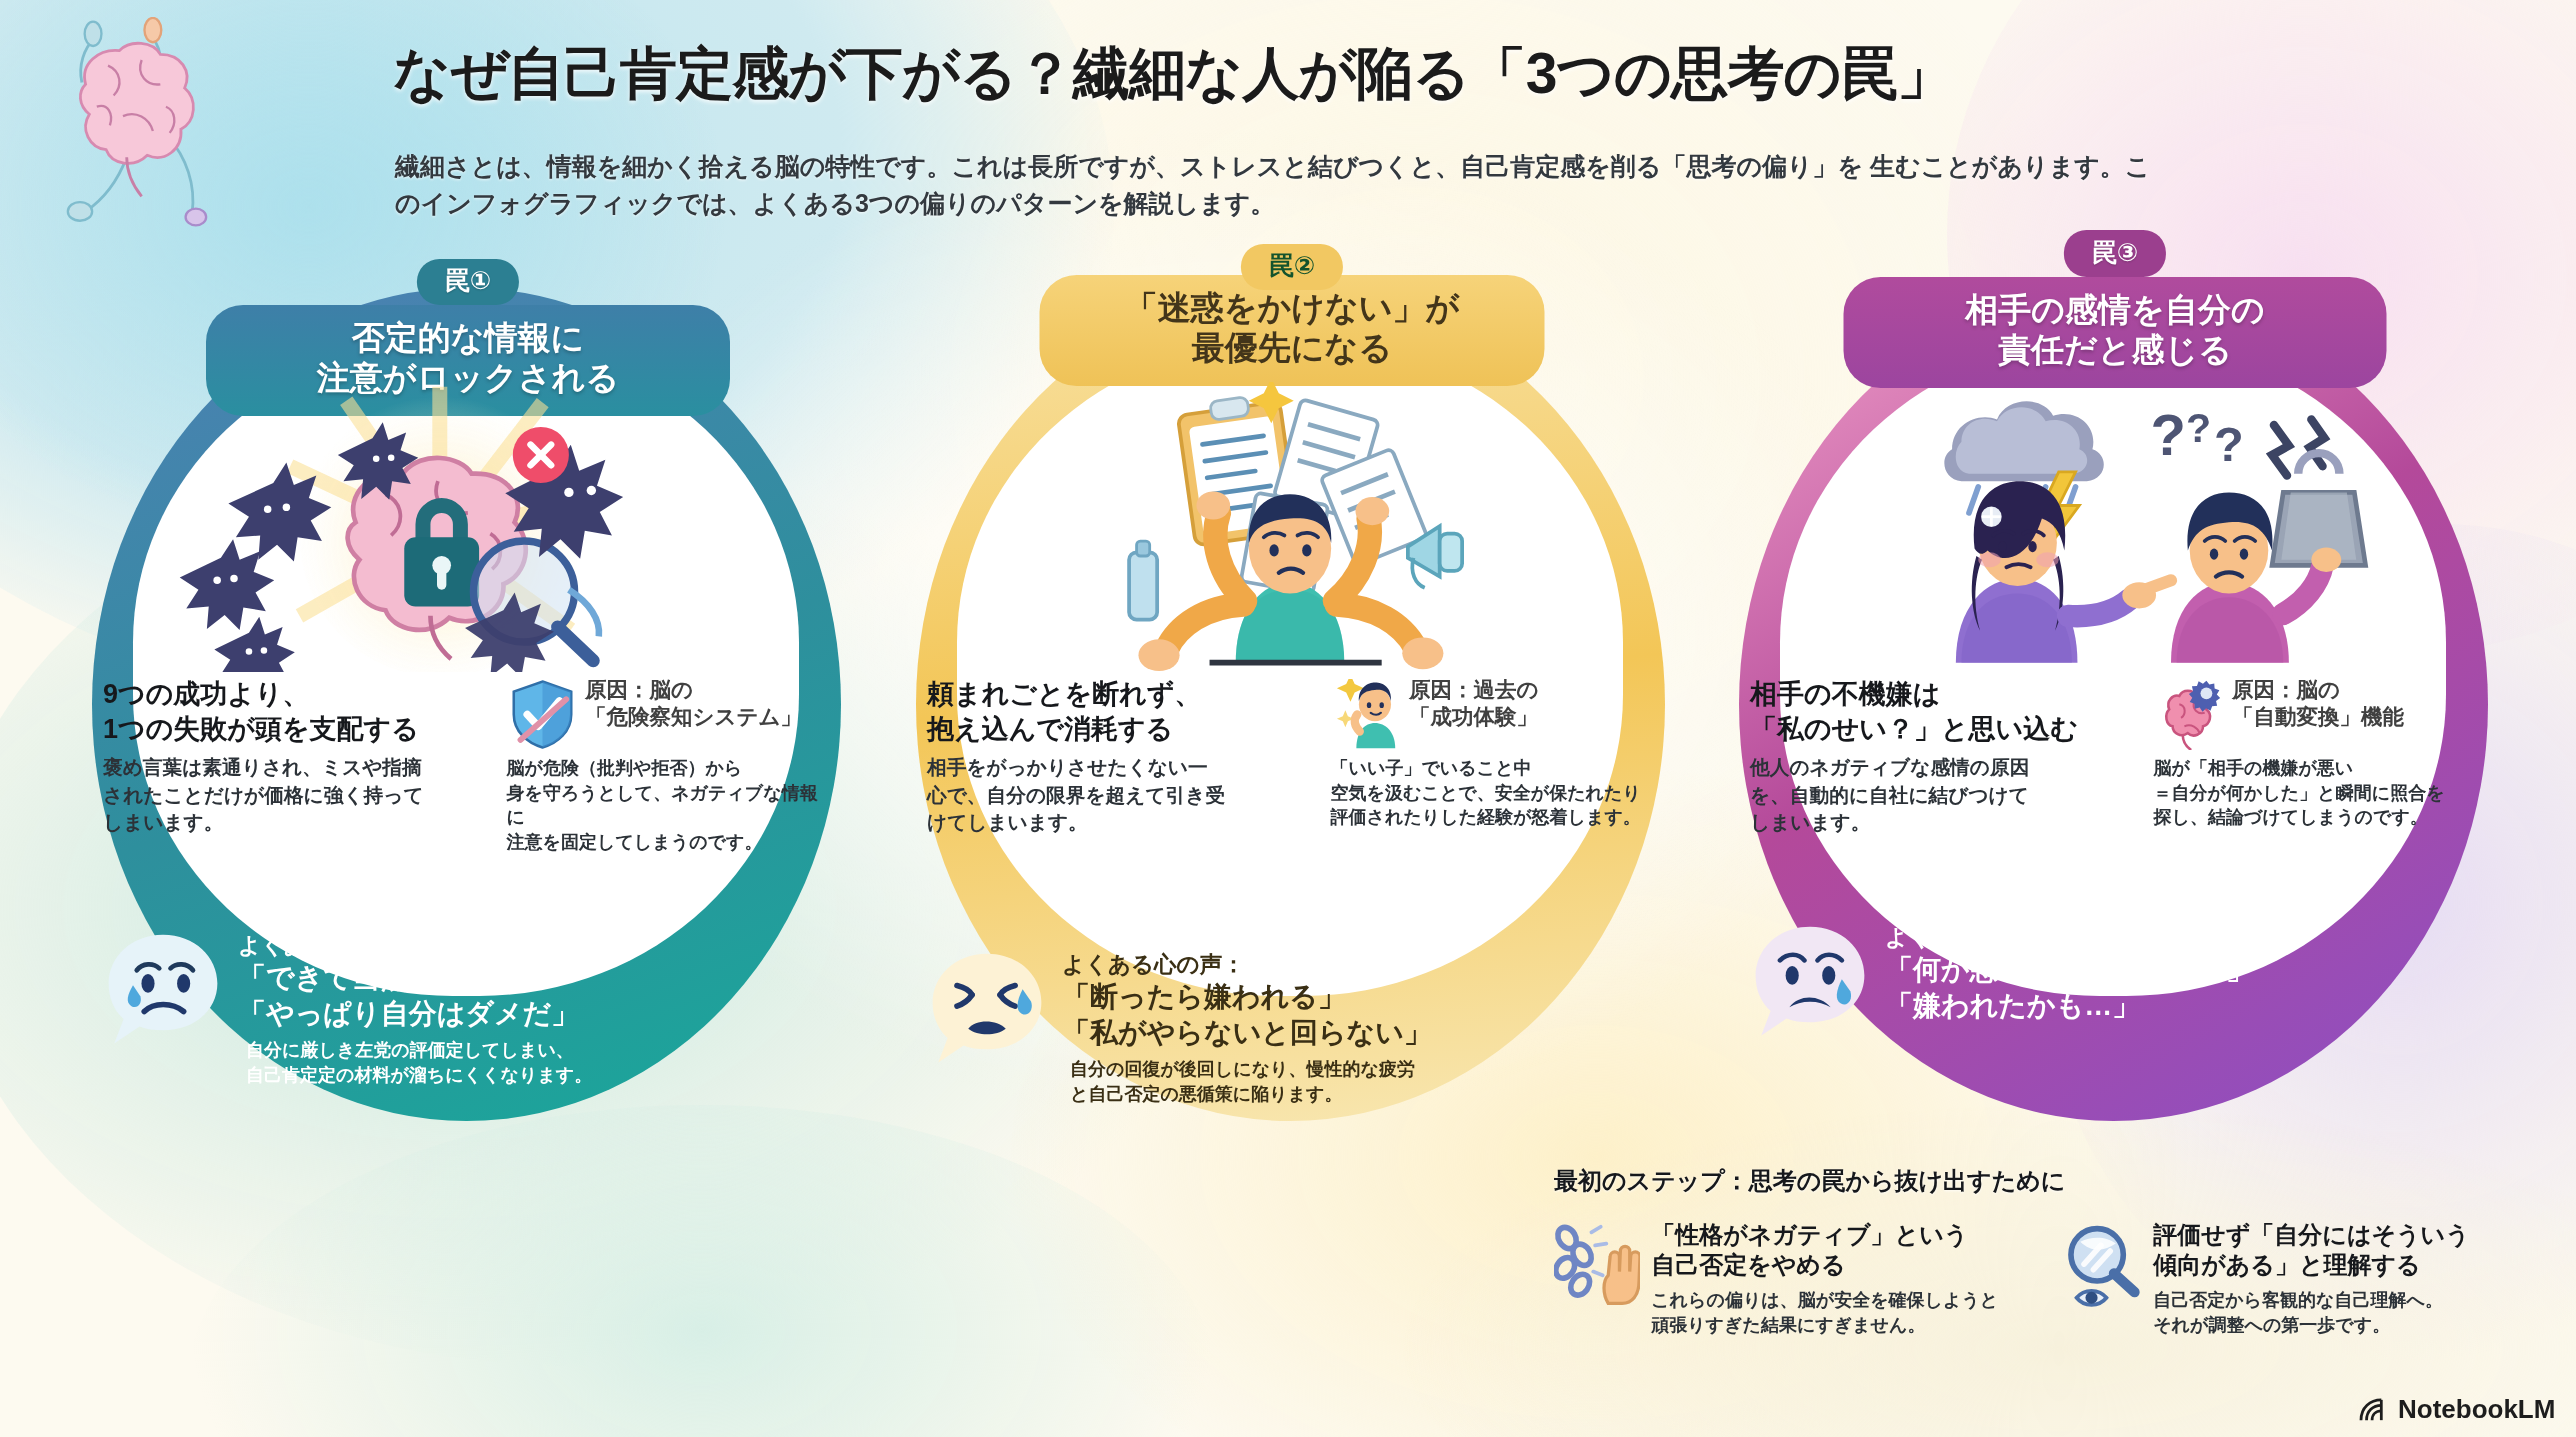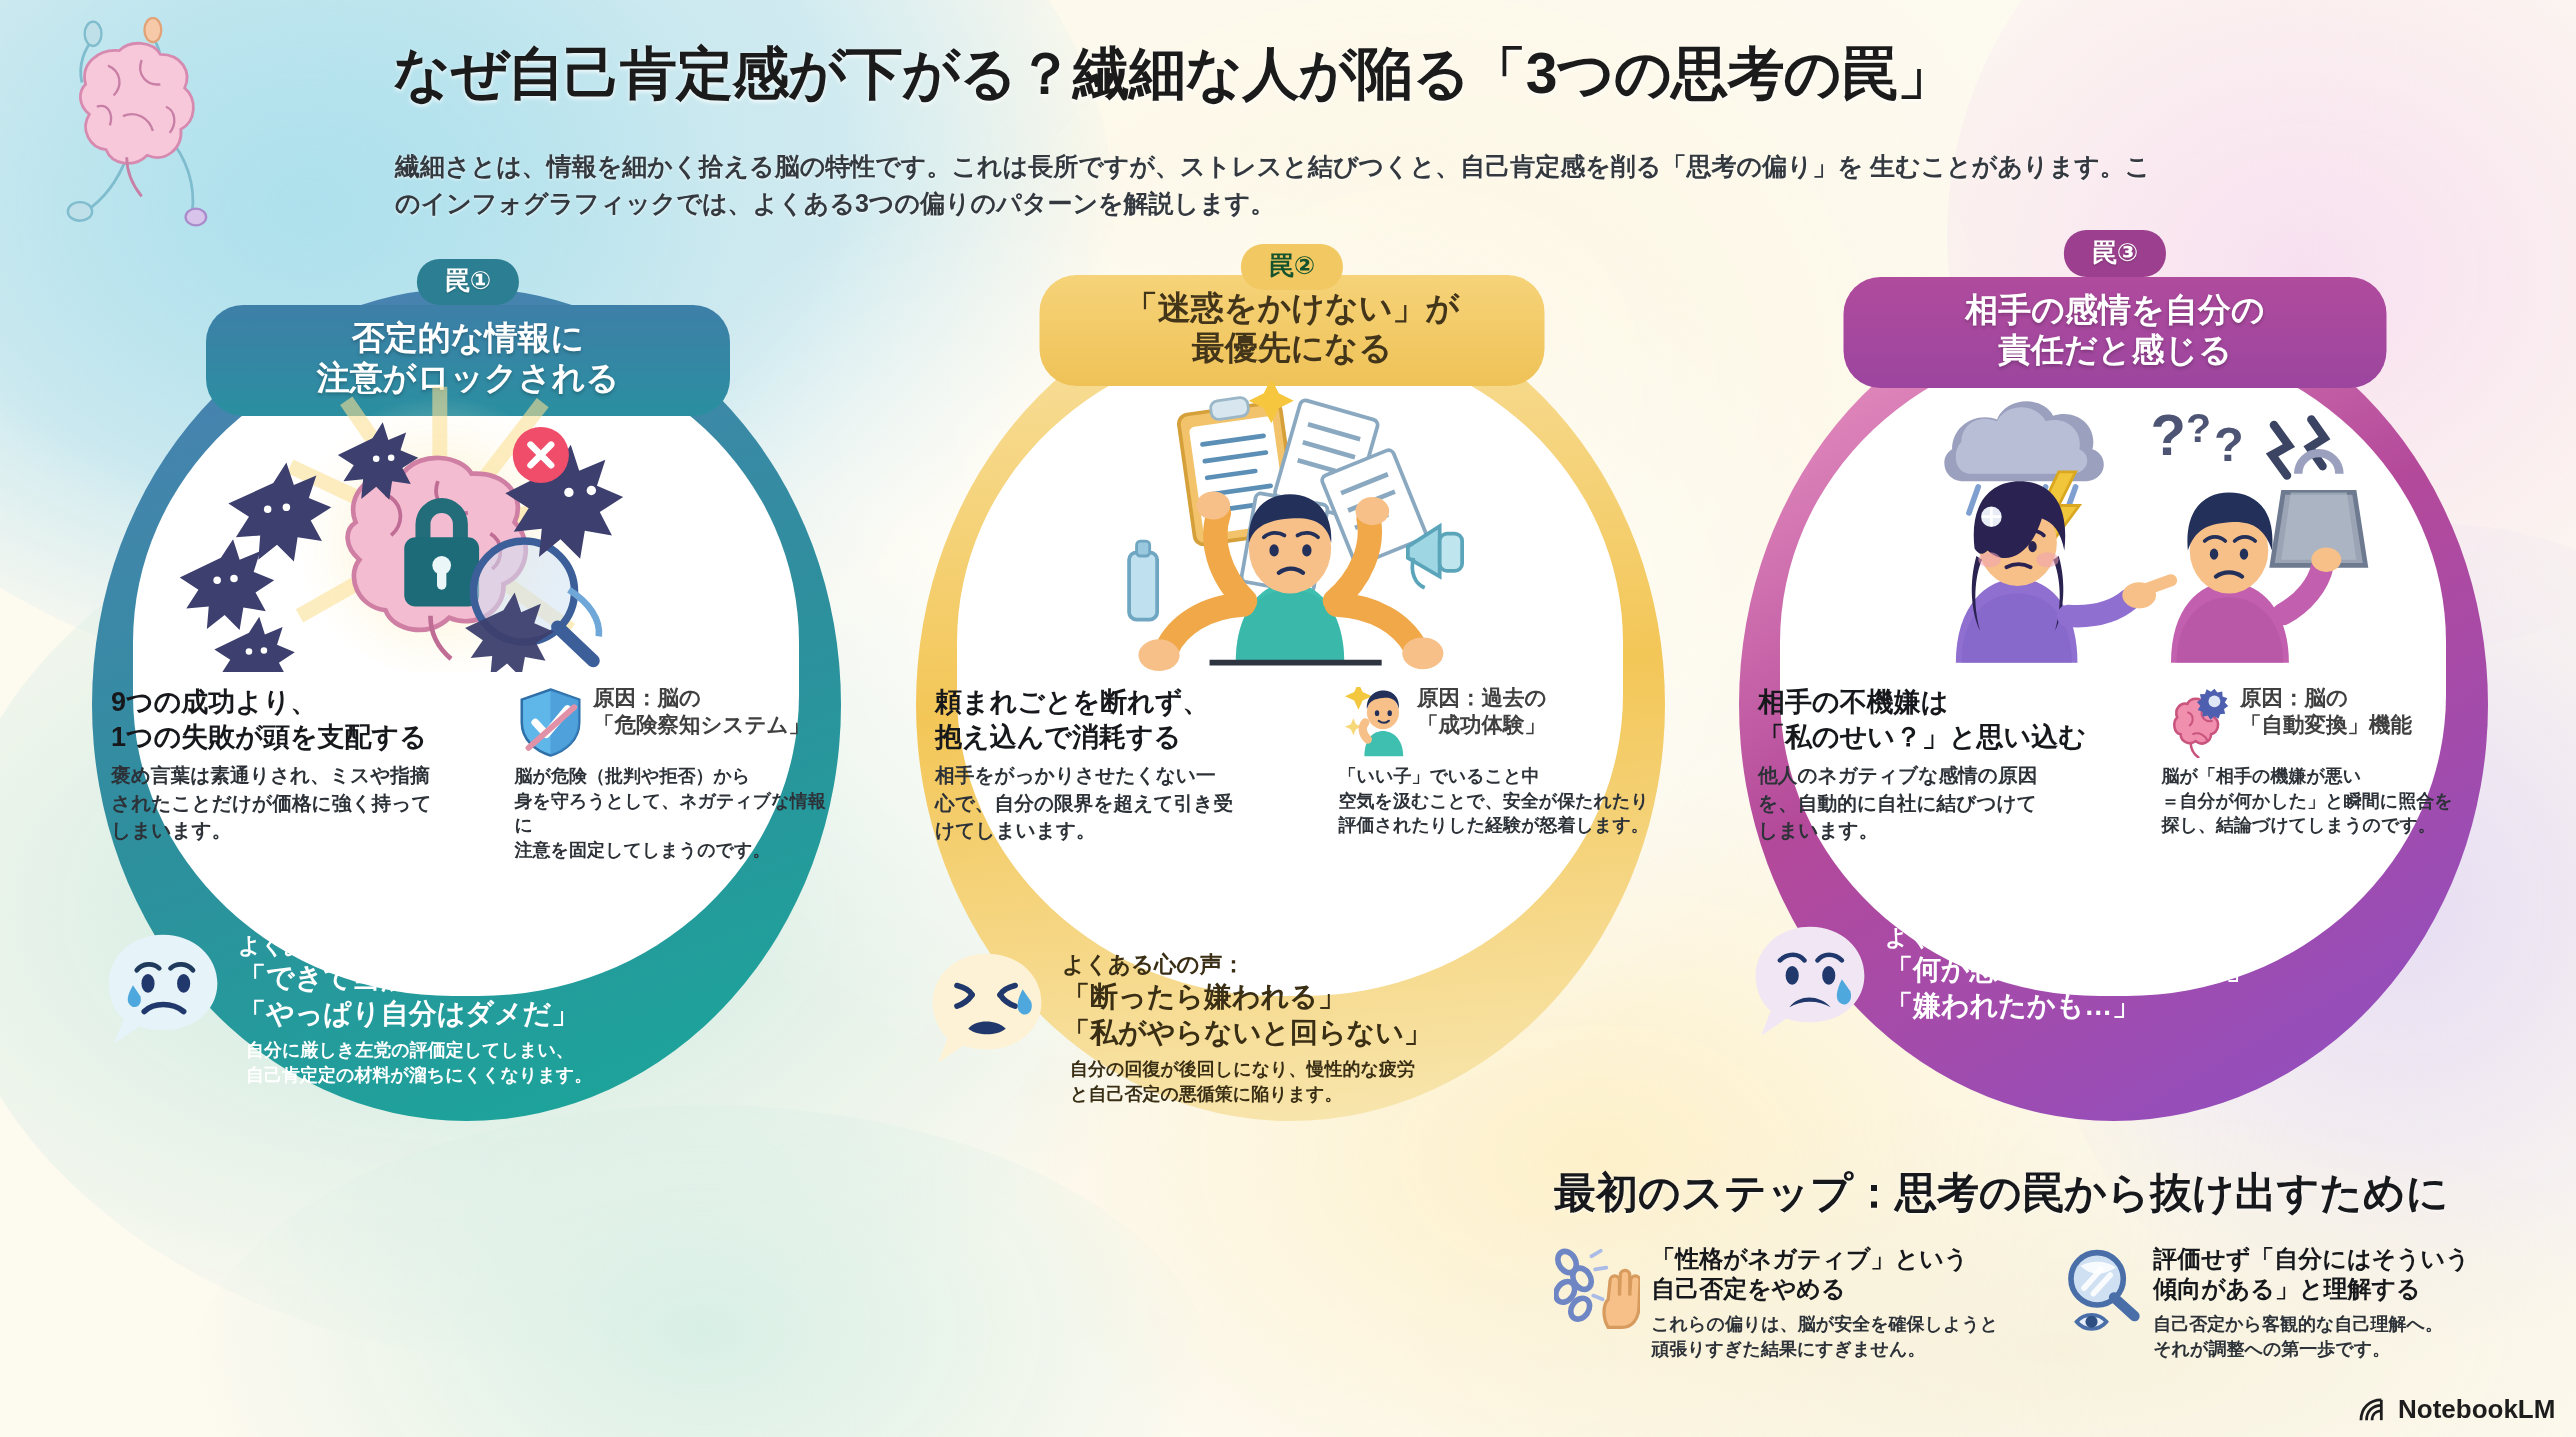--- a/index.html
+++ b/index.html
@@ -56,42 +56,42 @@
   .badge{position:absolute;z-index:6;left:50%;transform:translateX(-50%);
          border-radius:22.5px;padding:5.6px 28px 7.5px;font-size:25px;font-weight:bold;color:#fff;
          text-shadow:0 0.9px 1.9px rgba(0,0,0,.22);}
   .plate{position:absolute;z-index:5;left:50%;transform:translateX(-50%);
          border-radius:37px;padding:13px 41px 17px;text-align:center;
          font-size:33px;line-height:1.22;font-weight:bold;color:#fff;
          text-shadow:0 1.9px 3.7px rgba(0,0,0,.25);white-space:pre-line;}
 
   .illus{position:absolute;left:84px;top:131px;width:670px;height:290px;z-index:7;}
 
-  .facts{position:absolute;z-index:8;left:64px;top:426px;width:721px;
-         display:flex;gap:10px;align-items:flex-start;margin-top:8px;}
+  .facts{position:absolute;z-index:8;left:56px;top:426px;width:721px;
+         display:flex;gap:10px;align-items:flex-start;}
   .fact-main{width:388px;}
   .fact-h{font-size:27px;font-weight:bold;color:#16181c;line-height:1.28;white-space:pre-line;}
   .fact-p{margin-top:8.4px;font-size:19.7px;line-height:1.38;color:#2c3238;font-weight:bold;white-space:pre-line;}
   .fact-cause{width:318px;position:relative;padding-left:5.6px;}
   .cause-row{display:flex;gap:7.5px;align-items:flex-start;}
   .cause-icon{width:71px;height:71px;flex:0 0 71px;margin-top:1.9px;}
   .cause-h{font-size:21.5px;font-weight:bold;color:#404040;line-height:1.26;white-space:pre-line;}
   .cause-p{margin-top:6.6px;font-size:18px;line-height:1.36;color:#2c3238;font-weight:bold;white-space:pre-line;}
 
   .voice{position:absolute;z-index:8;left:54px;top:674px;width:739px;
          display:flex;gap:13px;align-items:flex-start;}
   .voice-face{width:124px;height:120px;flex:0 0 124px;margin-top:3.7px;}
   .voice-txt{padding-top:5.6px;}
   .voice-lead{font-size:22.5px;font-weight:bold;line-height:1.3;white-space:pre-line;}
   .voice-quote{font-size:28px;font-weight:bold;line-height:1.3;white-space:pre-line;}
   .voice-note{margin-top:5.6px;font-size:18px;line-height:1.36;font-weight:bold;white-space:pre-line;margin-left:8px;}
 
   
   #footer{position:absolute;left:1554px;top:1165px;width:992px;height:271px;z-index:10;}
-  #footer-title{font-size:42px;font-weight:bold;color:#16181c;
+  #footer-title{font-size:24px;font-weight:bold;color:#16181c;
       text-shadow:0 0.9px 2.8px rgba(255,255,255,.8);}
   #footer-steps{display:flex;gap:34px;margin-top:22.5px;}
   .step{display:flex;gap:11.2px;width:468px;align-items:flex-start;}
   .step-icon{width:86px;height:86px;flex:0 0 86px;margin-top:3.7px;}
   .step-h{font-size:24px;font-weight:bold;color:#16181c;line-height:1.28;white-space:pre-line;}
   .step-p{margin-top:7.5px;font-size:18px;line-height:1.36;color:#2c3238;font-weight:bold;white-space:pre-line;}
 
   #watermark{position:absolute;right:20.6px;bottom:13px;z-index:20;
     display:flex;align-items:center;gap:9.4px;font-size:26px;font-weight:bold;color:#1d1d1d;}
 </style>

